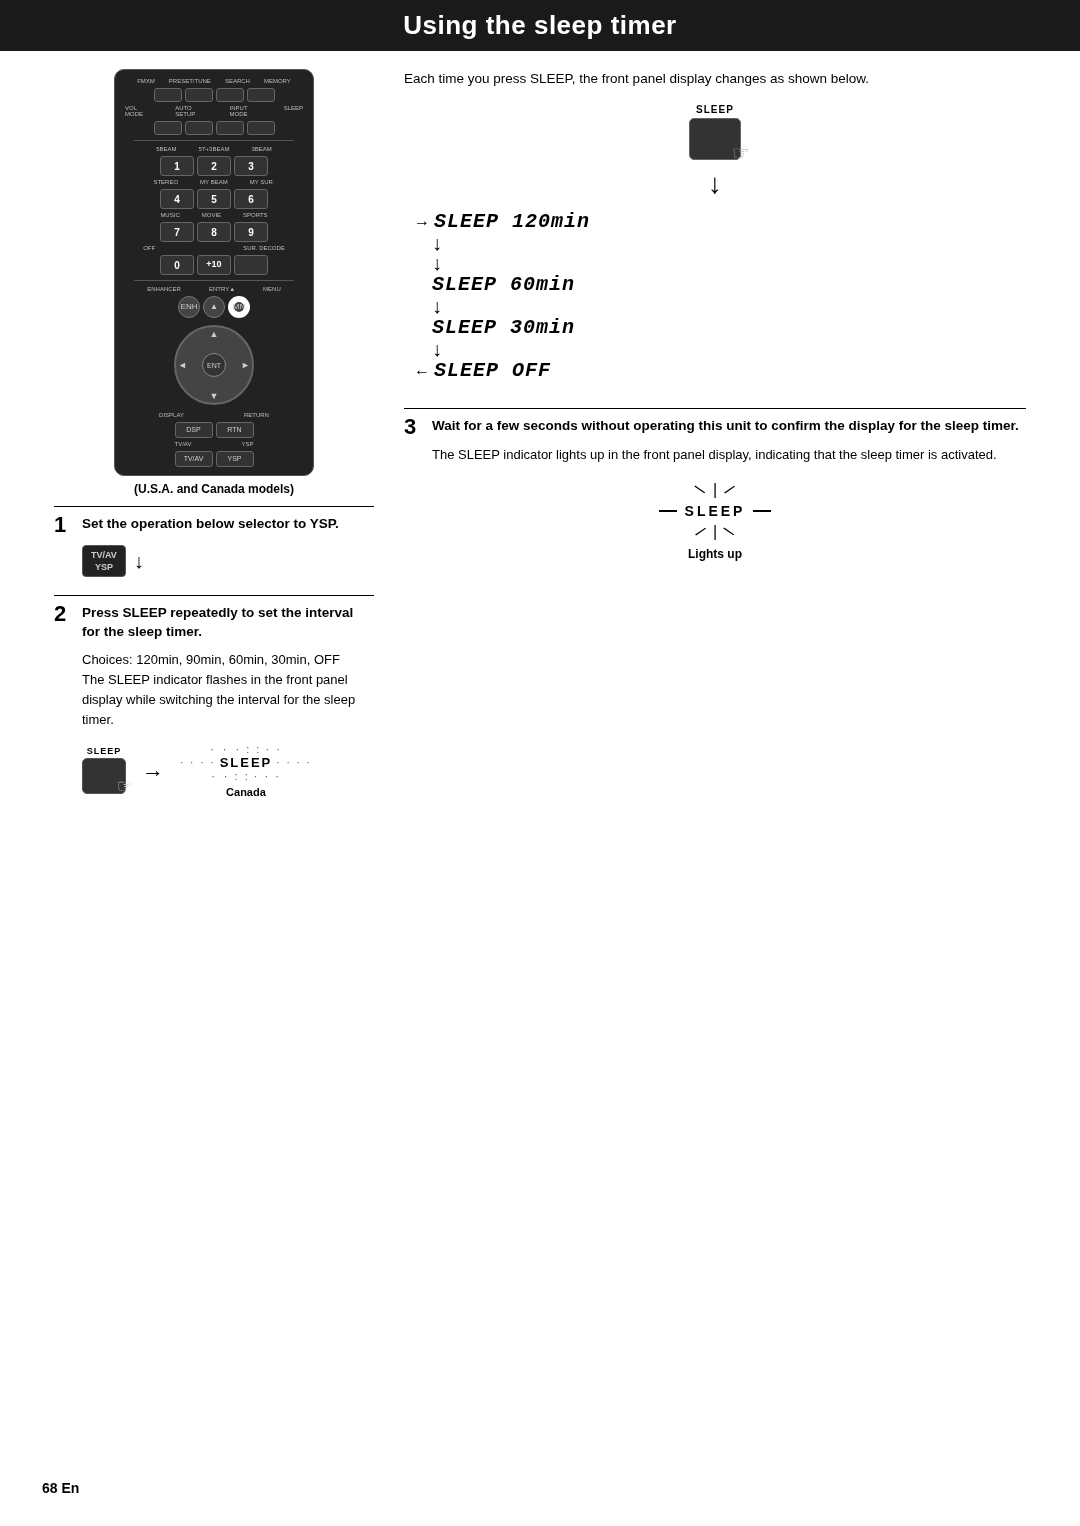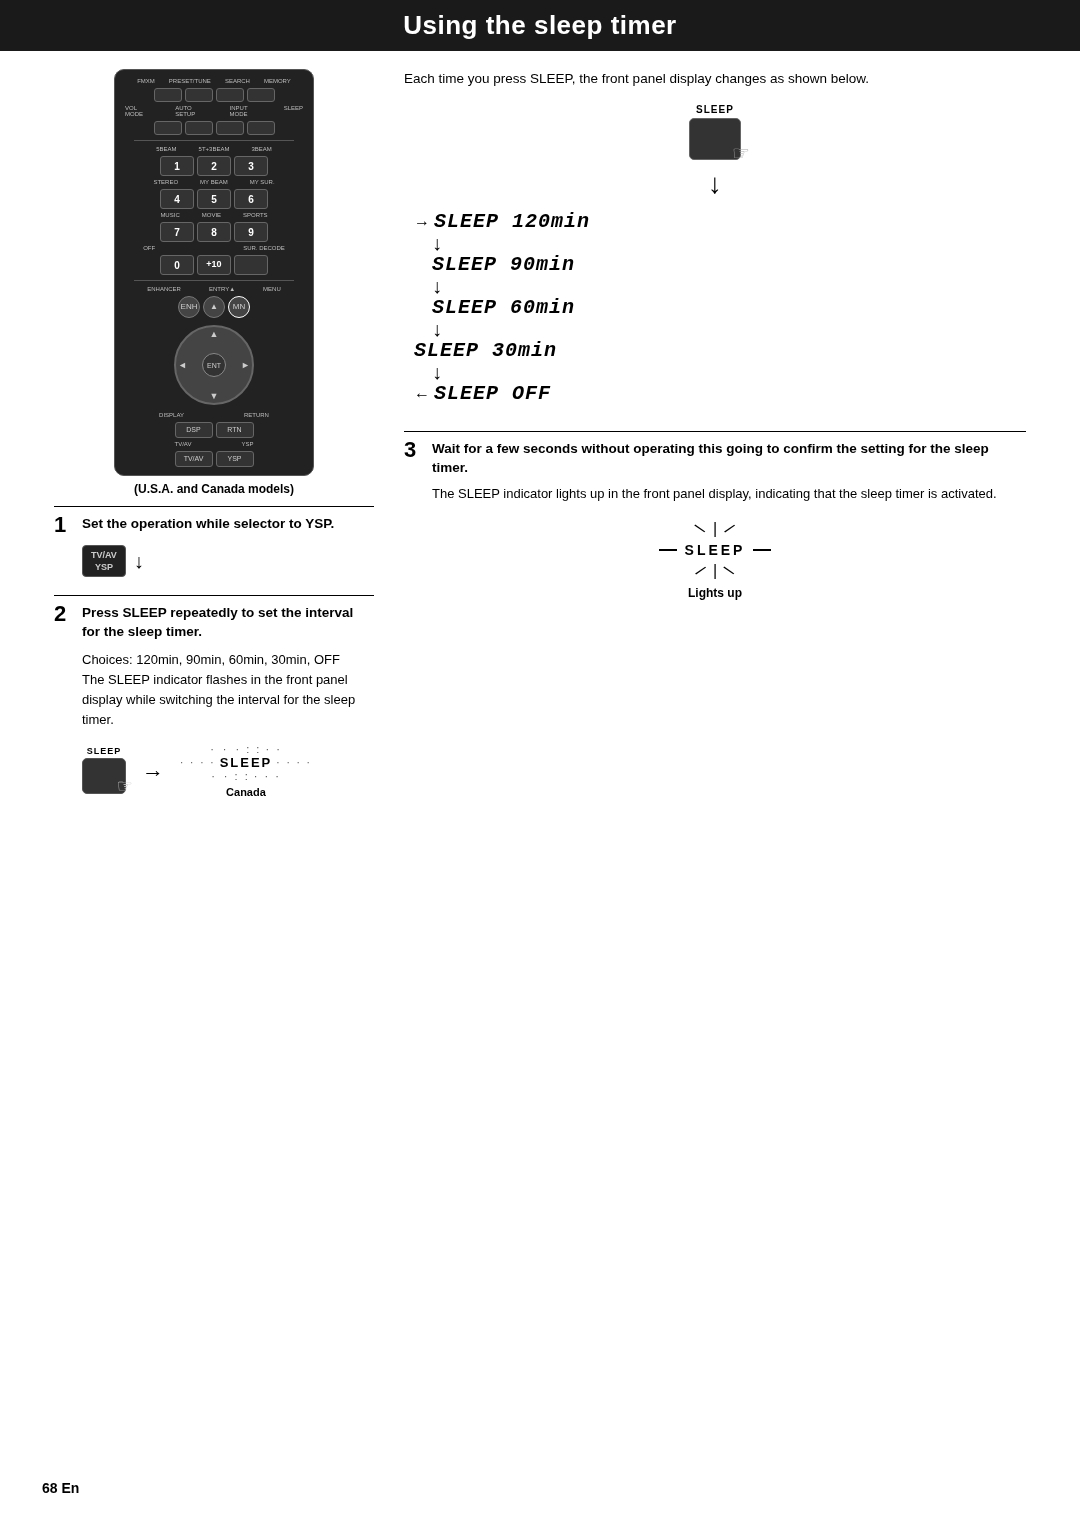--- a/index.html
+++ b/index.html
@@ -392,21 +392,21 @@
           <div class="r-divider"></div>
 
           <div class="r-top-labels" style="gap:28px;">
             <span>ENHANCER</span>
             <span>ENTRY▲</span>
             <span>MENU</span>
           </div>
           <div class="remote-row">
             <div class="r-btn r-btn-round" style="background:#444;border:1px solid #777;">ENH</div>
             <div class="r-btn r-btn-round" style="background:#444;border:1px solid #777;">▲</div>
-            <div class="r-btn r-btn-round" style="background:#444;border:1px solid #ffffff;">MN</div>
+            <div class="r-btn r-btn-round" style="background:#444;border:6px solid #ffffff;">MN</div>
           </div>
 
           <div style="position:relative;width:80px;height:80px;margin:4px auto;">
             <div style="width:80px;height:80px;border-radius:50%;background:#444;border:2px solid #666;position:absolute;top:0;left:0;display:flex;align-items:center;justify-content:center;">
               <div style="width:24px;height:24px;border-radius:50%;background:#333;border:1px solid #888;display:flex;align-items:center;justify-content:center;font-size:7px;color:#ccc;">ENT</div>
             </div>
             <div style="position:absolute;top:4px;left:50%;transform:translateX(-50%);font-size:9px;color:#ccc;">▲</div>
             <div style="position:absolute;bottom:4px;left:50%;transform:translateX(-50%);font-size:9px;color:#ccc;">▼</div>
             <div style="position:absolute;left:4px;top:50%;transform:translateY(-50%);font-size:9px;color:#ccc;">◄</div>
             <div style="position:absolute;right:4px;top:50%;transform:translateY(-50%);font-size:9px;color:#ccc;">►</div>
@@ -429,21 +429,21 @@
             <div class="r-btn" style="width:38px;height:16px;background:#333;font-size:7px;color:#ccc;display:flex;align-items:center;justify-content:center;">TV/AV</div>
             <div class="r-btn" style="width:38px;height:16px;background:#333;font-size:7px;color:#ccc;display:flex;align-items:center;justify-content:center;">YSP</div>
           </div>
         </div>
         <div class="remote-caption">(U.S.A. and Canada models)</div>
       </div>
 
       <div class="step-section">
         <div class="step-header">
           <span class="step-number">1</span>
-          <span class="step-title">Set the operation while selector to YSP.</span>
+          <span class="step-title">Set the operation below selector to YSP.</span>
         </div>
 
         <div class="ysp-selector">
           <div class="ysp-box">
             <div class="ysp-label">TV/AV</div>
             <div class="ysp-label">YSP</div>
           </div>
           <span class="ysp-arrow">↓</span>
         </div>
       </div>
@@ -505,45 +505,42 @@
       </div>
 
       <div style="margin-left:10px;">
 
         <div style="display:flex;align-items:center;gap:4px;">
           <span style="font-size:16px;font-weight:bold;">→</span>
           <span style="font-family:'Courier New',monospace;font-size:20px;font-weight:bold;font-style:italic;letter-spacing:1px;">SLEEP  120min</span>
         </div>
         <div style="margin-left:18px;font-size:20px;font-weight:bold;line-height:1;">↓</div>
 
-        <div style="display:flex;align-items:center;gap:4px;margin-left:18px;">
-          <span style="font-family:'Courier New',monospace;font-size:20px;font-weight:bold;font-style:italic;letter-spacing:1px;">SLEEP  90min</span>
-        </div>
         <div style="margin-left:18px;font-size:20px;font-weight:bold;line-height:1;">↓</div>
 
         <div style="display:flex;align-items:center;gap:4px;margin-left:18px;">
           <span style="font-family:'Courier New',monospace;font-size:20px;font-weight:bold;font-style:italic;letter-spacing:1px;">SLEEP  60min</span>
         </div>
         <div style="margin-left:18px;font-size:20px;font-weight:bold;line-height:1;">↓</div>
 
-        <div style="display:flex;align-items:flex-start;gap:4px;">
+        <div style="display:flex;align-items:flex-start;gap:4px;margin-left:18px;">
           <span style="font-family:'Courier New',monospace;font-size:20px;font-weight:bold;font-style:italic;letter-spacing:1px;">SLEEP  30min</span>
         </div>
         <div style="margin-left:18px;font-size:20px;font-weight:bold;line-height:1;">↓</div>
 
         <div style="display:flex;align-items:center;gap:4px;">
           <span style="font-size:16px;font-weight:bold;">←</span>
           <span style="font-family:'Courier New',monospace;font-size:20px;font-weight:bold;font-style:italic;letter-spacing:1px;">SLEEP  OFF</span>
         </div>
       </div>
 
       <div style="margin-top:26px;">
         <div style="border-top:1.5px solid #000;padding-top:6px;display:flex;gap:0;align-items:flex-start;">
           <span style="font-size:22px;font-weight:bold;min-width:28px;line-height:1.1;">3</span>
-          <span style="font-size:13.5px;font-weight:bold;line-height:1.4;padding-top:2px;">Wait for a few seconds without operating this going to confirm the setting for the sleep timer.</span>
+          <span style="font-size:13.5px;font-weight:bold;line-height:1.4;padding-top:2px;">Wait for a few seconds without operating this unit to confirm the display for the sleep timer.</span>
         </div>
         <div style="margin-left:28px;font-size:13px;line-height:1.55;margin-top:6px;">The SLEEP indicator lights up in the front panel display, indicating that the sleep timer is activated.</div>
 
         <div class="sleep-lights-container">
           <div class="sleep-display">
 
             <div style="display:flex;gap:10px;font-size:16px;margin-bottom:2px;">
               <span style="transform:rotate(-40deg);display:inline-block;">\</span>
               <span>|</span>
               <span style="transform:rotate(40deg);display:inline-block;">/</span>

